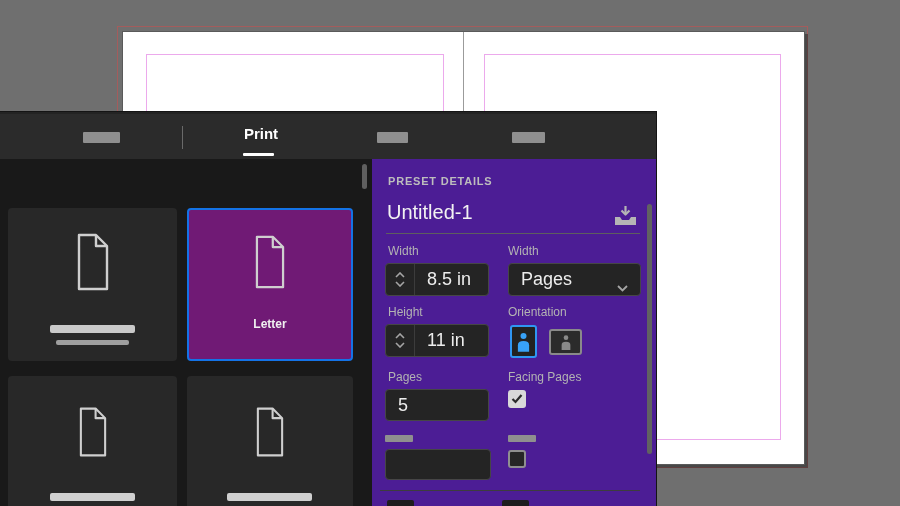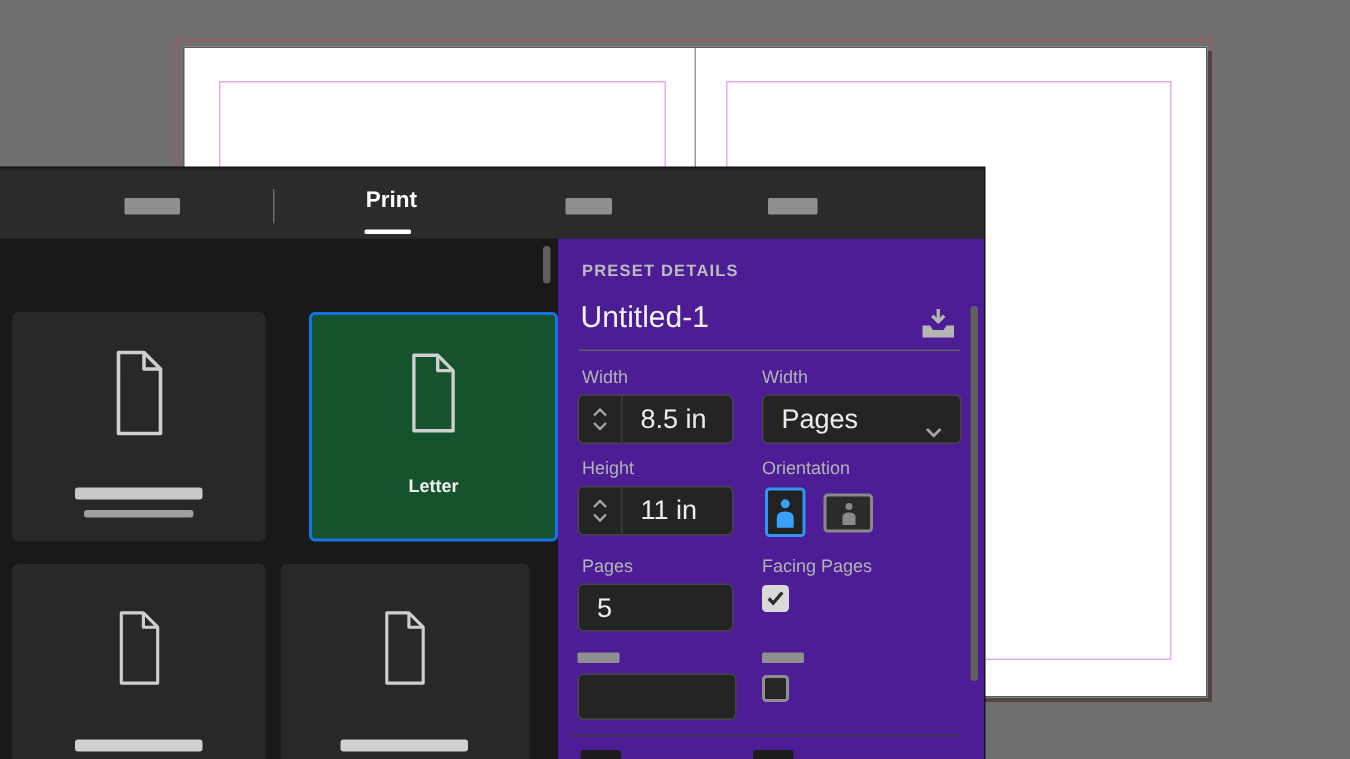--- a/index.html
+++ b/index.html
@@ -27,21 +27,21 @@
   .tab-divider{left:182px;top:12px;width:1px;height:23px;background:#6a6a6a;}
   .tab-active{left:226px;top:11px;width:70px;text-align:center;color:#ffffff;font-size:15px;font-weight:700;}
   .tab-underline{left:243px;top:39px;width:31px;height:3px;background:#ffffff;border-radius:1px;}
 
   .dlg-body{left:0;top:47px;width:656px;height:347px;overflow:hidden;}
   .left-panel{left:0;top:0;width:372px;height:347px;background:#191919;border-right:1px solid #101010;}
   .right-panel{left:372px;top:0;width:316px;height:347px;background:#4c1d95;text-align:center;}
 
   
   .card{background:#282828;border-radius:4px;box-sizing:border-box;overflow:hidden;}
-  .card.selected{border:2px solid #1473e6;background:#14532d;margin-left:19px;}
+  .card.selected{border:2px solid #1473e6;background:#701a75;}
   .card-icon{left:0;right:0;top:24px;display:flex;justify-content:center;}
   .ph-bar{background:#c9c9c9;border-radius:2px;}
   .card-title{left:0;right:0;text-align:center;color:#f0f0f0;font-size:12px;font-weight:700;}
   .card-sub{left:0;right:0;text-align:center;color:#9c9c9c;font-size:11.5px;}
 
   .scrollbar-thumb{background:#5f5f5f;border-radius:3px;}
 
   
   .panel-title{left:16px;top:16px;color:#bdbdbd;font-size:11px;letter-spacing:.8px;font-weight:700;}
   .doc-name{left:15px;top:42px;color:#f2f2f2;font-size:20px;}

